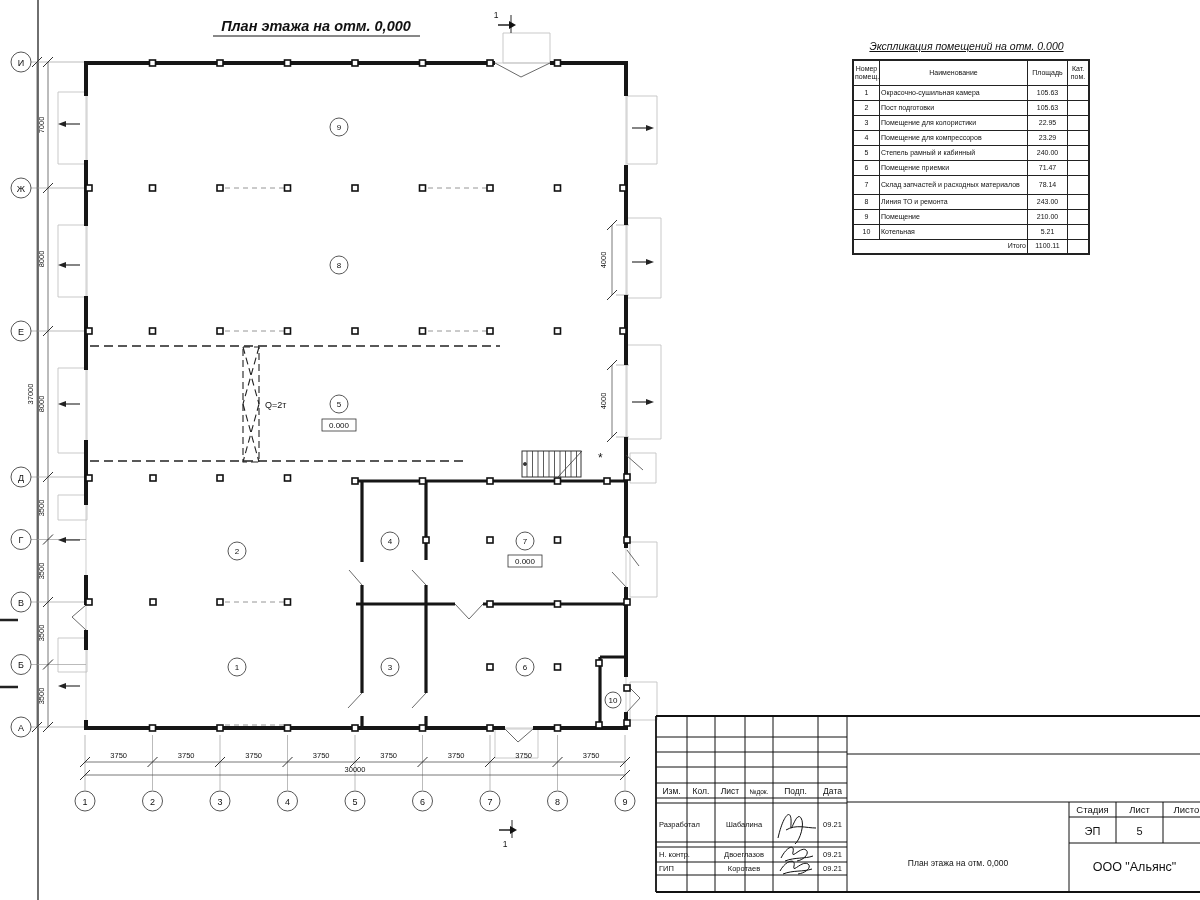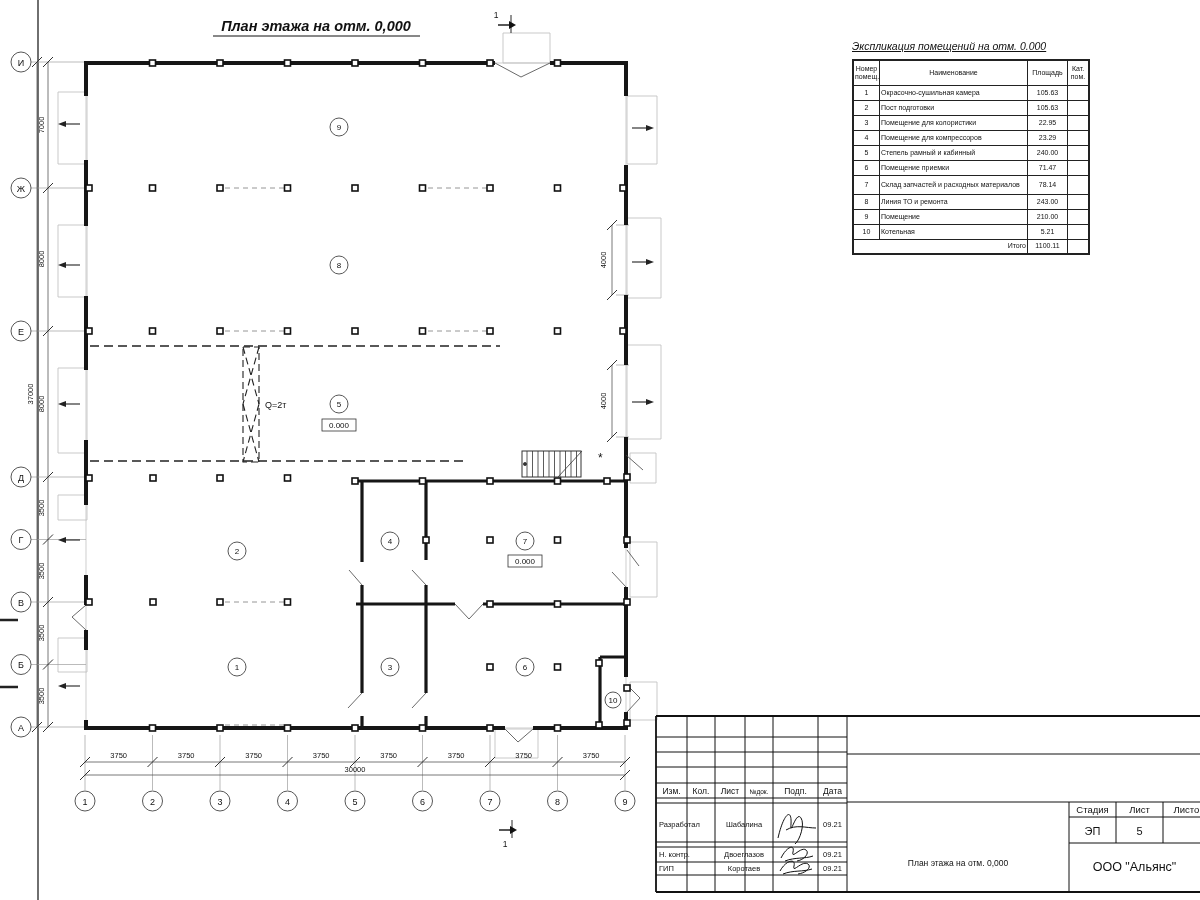--- a/index.html
+++ b/index.html
@@ -1,21 +1,21 @@
 <!DOCTYPE html>
 <html><head>
 <meta charset="utf-8">
 <style>
   html,body{margin:0;padding:0;background:#e8e8e8;}
   .canvas{position:relative;width:1200px;height:900px;background:#ffffff;overflow:hidden;
           font-family:"Liberation Sans",sans-serif;color:#111;}
   svg{position:absolute;left:0;top:0;}
   svg text{fill:#111;font-family:"Liberation Sans",sans-serif;}
   .expl{position:absolute;left:852px;top:40px;width:229px;}
-  .expl-title{font-size:10.5px;font-style:italic;text-decoration:underline;
+  .expl-title{font-size:10.5px;font-style:italic;text-align:center;text-decoration:underline;
               margin-bottom:7px;white-space:nowrap;}
   table.expl-t{border-collapse:collapse;width:229px;table-layout:fixed;border:2px solid #222;}
   table.expl-t td{border:1px solid #222;font-size:7px;line-height:1.15;padding:0 1px;
                   overflow:hidden;vertical-align:middle;}
   table.expl-t td.hd{text-align:center;height:24px;font-size:7px;}
   td.c-num{width:23px;text-align:center;}
   td.c-name{width:145px;text-align:left;padding-left:3px;}
   td.c-area{width:37px;text-align:center;}
   td.c-cat{width:18px;}
   tr.r{height:15px;}

